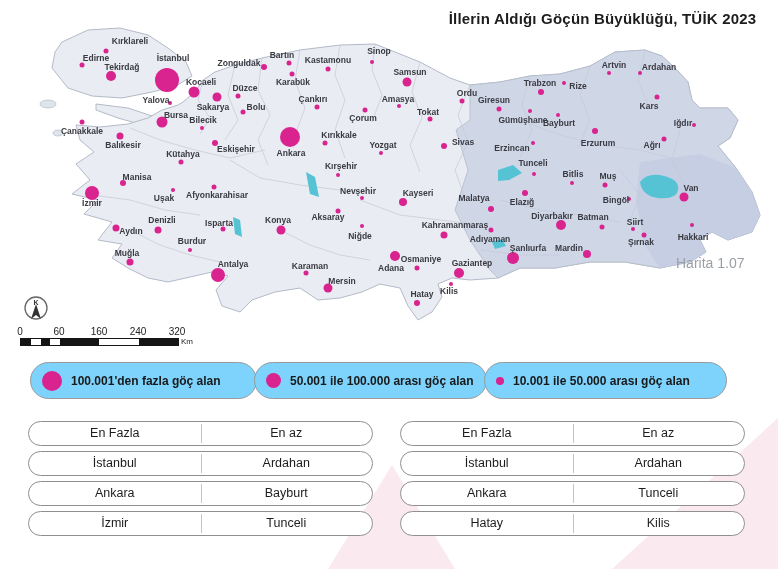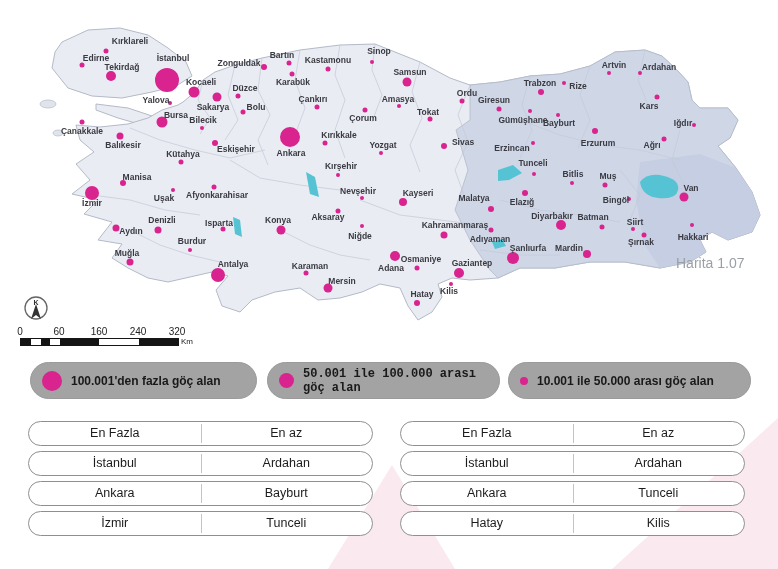--- a/index.html
+++ b/index.html
@@ -21,21 +21,21 @@
   #scalebar{position:absolute;left:0;top:0;}
   .tick{position:absolute;top:326px;transform:translateX(-50%);font-size:10px;color:#222;}
   #bar{position:absolute;left:20px;top:338px;width:157px;height:6px;border:1px solid #151515;display:flex;box-sizing:content-box;background:#fff;}
   #bar div{height:100%;}
   .seg-b{background:#151515;}
   .seg-w{background:#ffffff;}
   #km-label{position:absolute;left:181px;top:337px;font-size:8px;color:#222;}
   
   .legend-pill{
     position:absolute;top:362px;height:37px;box-sizing:border-box;
-    border:1.4px solid #9a9a9a;border-radius:19px;background:#a3a3a3;
+    border:1.4px solid #9a9a9a;border-radius:19px;background:#7dd3fc;
     display:flex;align-items:center;gap:9px;padding-left:11px;
     font-size:12px;font-weight:700;color:#191919;
   }
   .legend-dot{border-radius:50%;flex:0 0 auto;}
   
   .mtable{position:absolute;top:421px;width:345px;}
   .t-header{
     height:23px;line-height:23px;border:1.3px solid #8f8f8f;border-radius:13px;
     text-align:center;font-weight:700;font-size:13px;color:#1b1b1b;margin-bottom:5px;
   }
@@ -53,20 +53,21 @@
 </head>
 <body>
 
 <svg id="wedges" width="778" height="569">
   <polygon points="392,465 328,569 455,569" fill="#fbe9f0"></polygon>
   <polygon points="778,418 778,569 612,569" fill="#fbe9f0"></polygon>
 </svg>
 
 <div class="layer" style="width:778px;height:569px;">
 
+  <div id="page-title">İllerin Aldığı Göçün Büyüklüğü, TÜİK 2023</div>
 
   <svg id="map-svg" width="778" height="358" viewBox="0 0 778 358">
 
     <path class="land" d="M62,42 L88,30 L120,28 L148,35 L168,48 L186,62 L192,76 L176,86 L152,92 L122,98 L92,96 L68,88 L52,68 L55,52 Z" fill="#eaecf3"></path>
 
     <path class="land" d="M96,104 L128,108 L152,116 L146,126 L118,118 L96,110 Z" fill="#eaecf3"></path>
 
     <path class="land" d="M203,80 L215,72 L235,65 L262,58 L300,50 L340,45 L375,44 L395,52 L420,62 L450,78 L470,85 L500,82 L530,76 L560,74 L590,66 L615,52 L645,50 L662,56
          L675,68 L688,82 L692,100 L700,108 L728,108 L738,120 L730,138 L718,146 L736,168 L752,192 L760,215 L752,232 L728,240 L712,232 L700,240 L706,252 L690,262 L660,268
          L625,262 L590,262 L555,268 L520,268 L498,278 L470,280 L452,278 L438,284 L442,297 L432,312 L418,320 L408,306 L400,288 L380,284 L362,292 L340,298 L318,300 L300,288
@@ -302,25 +303,25 @@
         <div class="seg-w" style="width:39.2px"></div>
       <div class="seg-b" style="width:39.3px"></div>
     </div>
     <span id="km-label">Km</span>
   </div>
 
   <div class="legend-pill" style="left:30px;width:227px;">
     <span class="legend-dot" style="width: 20px; height: 20px; background: rgb(217, 35, 143);"></span>
     <span>100.001'den fazla göç alan</span>
   </div>
-  <div class="legend-pill" style="left:267px;width:233px;font-family:Liberation Mono, monospace;">
+  <div class="legend-pill" style="left:254px;width:233px;">
     <span class="legend-dot" style="width: 15px; height: 15px; background: rgb(217, 35, 143);"></span>
     <span>50.001 ile 100.000 arası göç alan</span>
   </div>
-  <div class="legend-pill" style="left:508px;width:243px;text-align:right;">
+  <div class="legend-pill" style="left:484px;width:243px;text-align:right;">
     <span class="legend-dot" style="width: 8px; height: 8px; background: rgb(217, 35, 143);"></span>
     <span>10.001 ile 50.000 arası göç alan</span>
   </div>
 
   <div class="mtable" style="left:28px;">
     <div class="t-row t-colhead">
       <div class="t-cell">En Fazla</div>
       <div class="t-cell">En az</div>
     </div>
     <div class="t-row">

